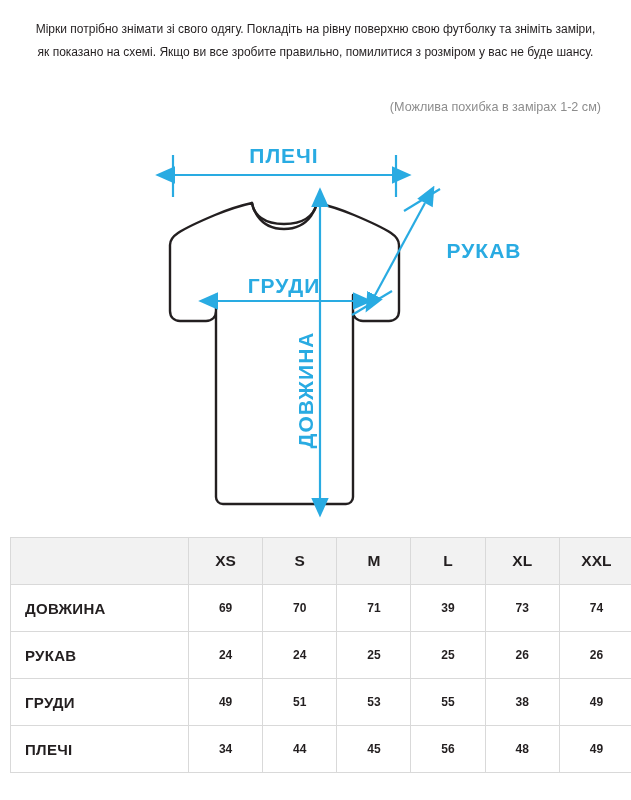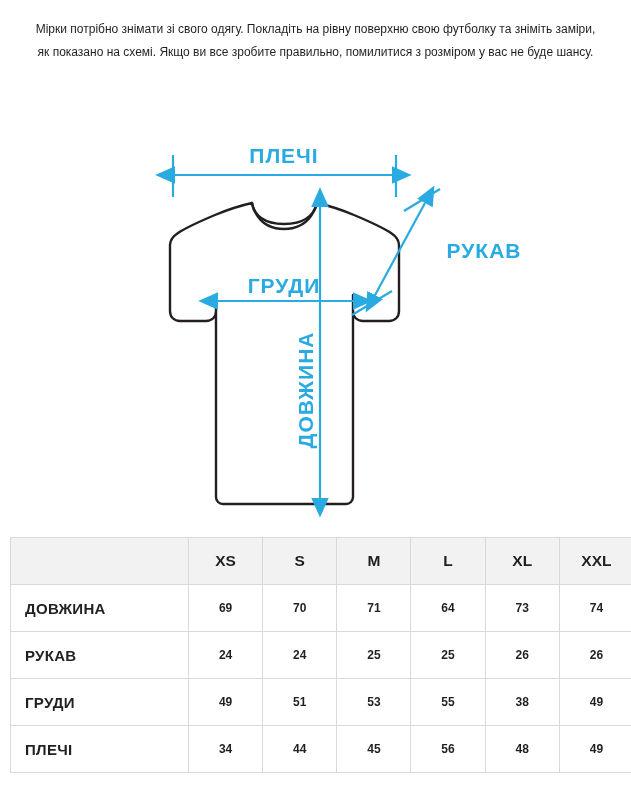--- a/index.html
+++ b/index.html
@@ -97,20 +97,21 @@
     background: #ffffff;
   }
   .cyan { fill: #29abe2; }
 </style>
 </head>
 <body>
 
 <div class="page">
 
   <div class="intro">Мірки потрібно знімати зі свого одягу. Покладіть на рівну поверхню свою футболку та зніміть заміри, як показано на схемі. Якщо ви все зробите правильно, помилитися з розміром у вас не буде шансу.</div>
+  <div class="intro-note">(Можлива похибка в замірах 1-2 см)</div>
 
   <div class="diagram">
     <svg width="631" height="400" viewBox="0 0 631 400" xmlns="http://www.w3.org/2000/svg">
       <defs>
         <marker id="arrow-l" markerWidth="10" markerHeight="10" refX="9" refY="4" orient="auto" markerUnits="strokeWidth">
           <path d="M9,0 L0,4 L9,8 z" fill="#29abe2"></path>
         </marker>
         <marker id="arrow-r" markerWidth="10" markerHeight="10" refX="1" refY="4" orient="auto" markerUnits="strokeWidth">
           <path d="M0,0 L9,4 L0,8 z" fill="#29abe2"></path>
         </marker>
@@ -180,21 +181,21 @@
           <th>XL</th>
           <th>XXL</th>
         </tr>
       </thead>
       <tbody>
         <tr>
           <td class="rowhead">ДОВЖИНА</td>
           <td>69</td>
           <td>70</td>
           <td>71</td>
-          <td>64</td>
+          <td>39</td>
           <td>73</td>
           <td>74</td>
         </tr>
         <tr>
           <td class="rowhead">РУКАВ</td>
           <td>24</td>
           <td>24</td>
           <td>25</td>
           <td>25</td>
           <td>26</td>

